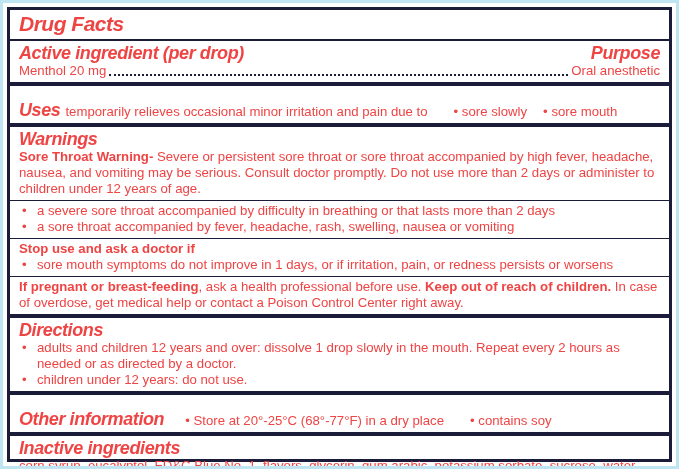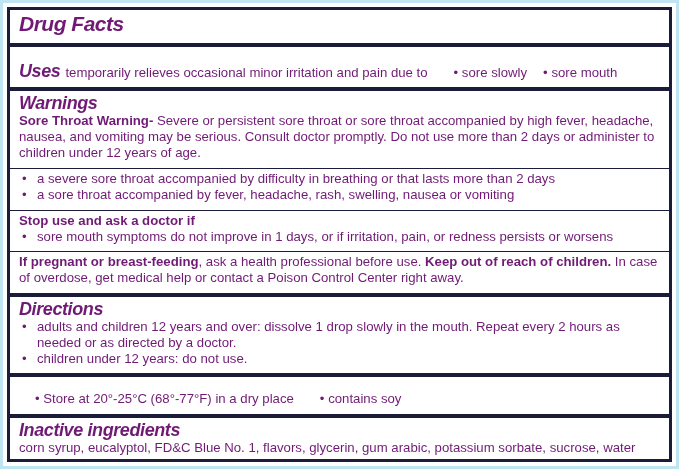--- a/index.html
+++ b/index.html
@@ -3,21 +3,21 @@
 <meta charset="utf-8">
 <style>
   html,body{margin:0;padding:0;background:#ffffff;}
   .page{
     position:relative;
     width:679px;height:469px;
     box-sizing:border-box;
     background:#ffffff;
     border:3px solid #bfe4f2;
     font-family:"Liberation Sans", sans-serif;
-    color:#701a75;
+    color:#ef4444;
     overflow:hidden;
   }
   .label{
     position:absolute;left:4px;top:4px;right:4px;bottom:4px;
     border:3px solid #1b1b3a;
     display:flex;flex-direction:column;justify-content:space-between;
     background:#ffffff;
   }
   section{padding:2px 9px 3px;}
   .rule-med{border-top:2px solid #1b1b3a;}
@@ -52,20 +52,31 @@
 </head>
 <body>
 
 <div class="page">
   <div class="label">
 
     <section>
       <div class="h1">Drug Facts</div>
     </section>
 
+    <section class="rule-med">
+      <div class="flexrow">
+        <span class="h2">Active ingredient (per drop)</span>
+        <span class="h2">Purpose</span>
+      </div>
+      <div class="leader-row">
+        <span>Menthol 20 mg</span>
+        <span class="leader"></span>
+        <span>Oral anesthetic</span>
+      </div>
+    </section>
 
     <section class="rule-thick">
       <div class="inlinehead">
         <span class="h2">Uses</span>
         <span class="body">temporarily relieves occasional minor irritation and pain due to</span>
         <span class="body gap">
           <span>•</span>
           <span>sore slowly</span>
         </span>
         <span class="body gap-sm">
@@ -115,20 +126,21 @@
         <span class="t">adults and children 12 years and over: dissolve 1 drop slowly in the mouth. Repeat every 2 hours as needed or as directed by a doctor.</span>
       </div>
       <div class="b">
         <span class="m">•</span>
         <span class="t">children under 12 years: do not use.</span>
       </div>
     </section>
 
     <section class="rule-thick">
       <div class="inlinehead">
+        <span class="h2">Other information</span>
         <span class="body gap-sm">
           <span>•</span>
           <span>Store at 20°-25°C (68°-77°F) in a dry place</span>
         </span>
         <span class="body gap">
           <span>•</span>
           <span>contains soy</span>
         </span>
       </div>
     </section>

